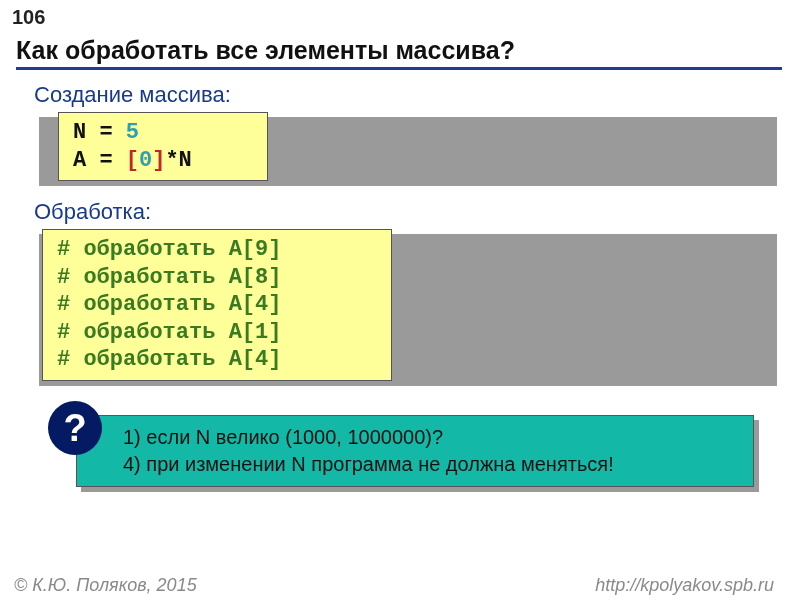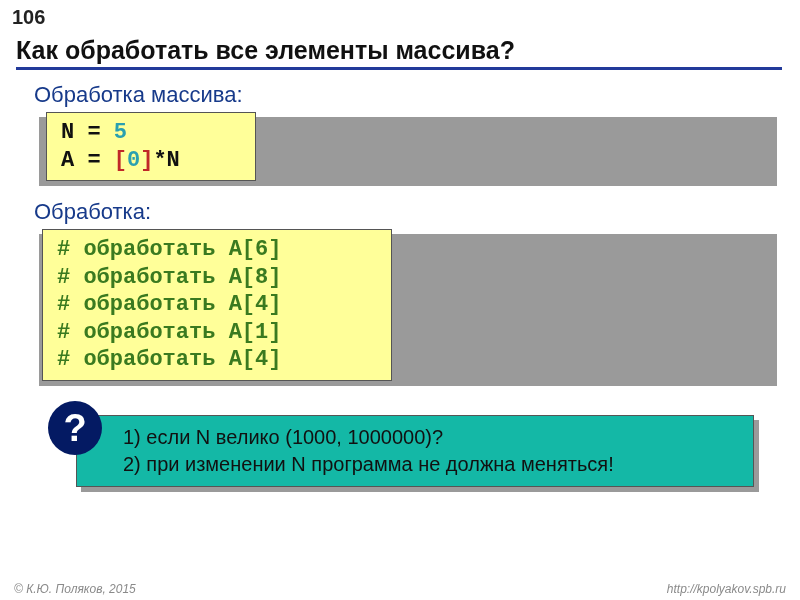--- a/index.html
+++ b/index.html
@@ -51,21 +51,21 @@
   .code-box {
     position: relative;
     background: #ffff99;
     border: 1.5px solid #555;
     padding: 6px 14px;
     font-family: "Courier New", monospace;
     font-weight: bold;
     font-size: 22px;
     line-height: 1.25;
   }
-  .code-box.small { width: 210px; margin-left: 12px; }
+  .code-box.small { width: 210px; margin-left: 24px; }
   .code-box.big   { width: 350px; margin-left: 8px; }
   .tok-n { color: #2aa0b0; }   
   .tok-b { color: #c02828; }   
   .tok-c { color: #3a7a20; }   
   .tok-k { color: #111; }
 
   .question-block {
     position: relative;
     margin: 34px 18px 0 42px;
   }
@@ -93,42 +93,42 @@
     color: #fff;
     font-size: 38px;
     font-weight: bold;
     display: flex;
     align-items: center;
     justify-content: center;
     line-height: 1;
   }
   .footer {
     position: absolute;
-    left: 0; right: 0; bottom: 4px;
+    left: 0; right: 12px; bottom: 4px;
     color: #8a8a8a;
     font-style: italic;
-    font-size: 12px;
+    font-size: 18px;
     padding: 0 14px;
     display: flex;
     justify-content: space-between;
   }
 </style>
 </head>
 <body>
 
 <div class="header">
   <span class="page-num">106</span>
 </div>
 
 <div class="title">Как обработать все элементы массива?</div>
 
 <div class="content">
 
   <div class="section-label">
-    <span>Обработка массива:</span>
+    <span>Создание массива:</span>
   </div>
 
   <div class="code-wrap">
     <div class="code-shadow"></div>
     <div class="code-box small">
       <div>
         <span class="tok-k">N = </span><span class="tok-n">5</span>
       </div>
       <div>
         <span class="tok-k">A = </span><span class="tok-b">[</span><span class="tok-n">0</span><span class="tok-b">]</span><span class="tok-k">*N</span>
@@ -136,33 +136,33 @@
     </div>
   </div>
 
   <div class="section-label" style="margin-top:18px">
     <span>Обработка:</span>
   </div>
 
   <div class="code-wrap">
     <div class="code-shadow"></div>
     <div class="code-box big">
-      <div class="tok-c"># обработать A[6]</div>
+      <div class="tok-c"># обработать A[9]</div>
       <div class="tok-c"># обработать A[8]</div>
       <div class="tok-c"># обработать A[4]</div>
       <div class="tok-c"># обработать A[1]</div>
       <div class="tok-c"># обработать A[4]</div>
     </div>
   </div>
 
   <div class="question-block">
     <div class="q-shadow"></div>
     <div class="q-box">
       <div>1) если N велико (1000, 1000000)?</div>
-      <div>2) при изменении N программа не должна меняться!</div>
+      <div>4) при изменении N программа не должна меняться!</div>
     </div>
     <div class="q-badge">?</div>
   </div>
 
 </div>
 
 <div class="footer">
   <span>© К.Ю. Поляков, 2015</span>
   <span>http://kpolyakov.spb.ru</span>
 </div>

